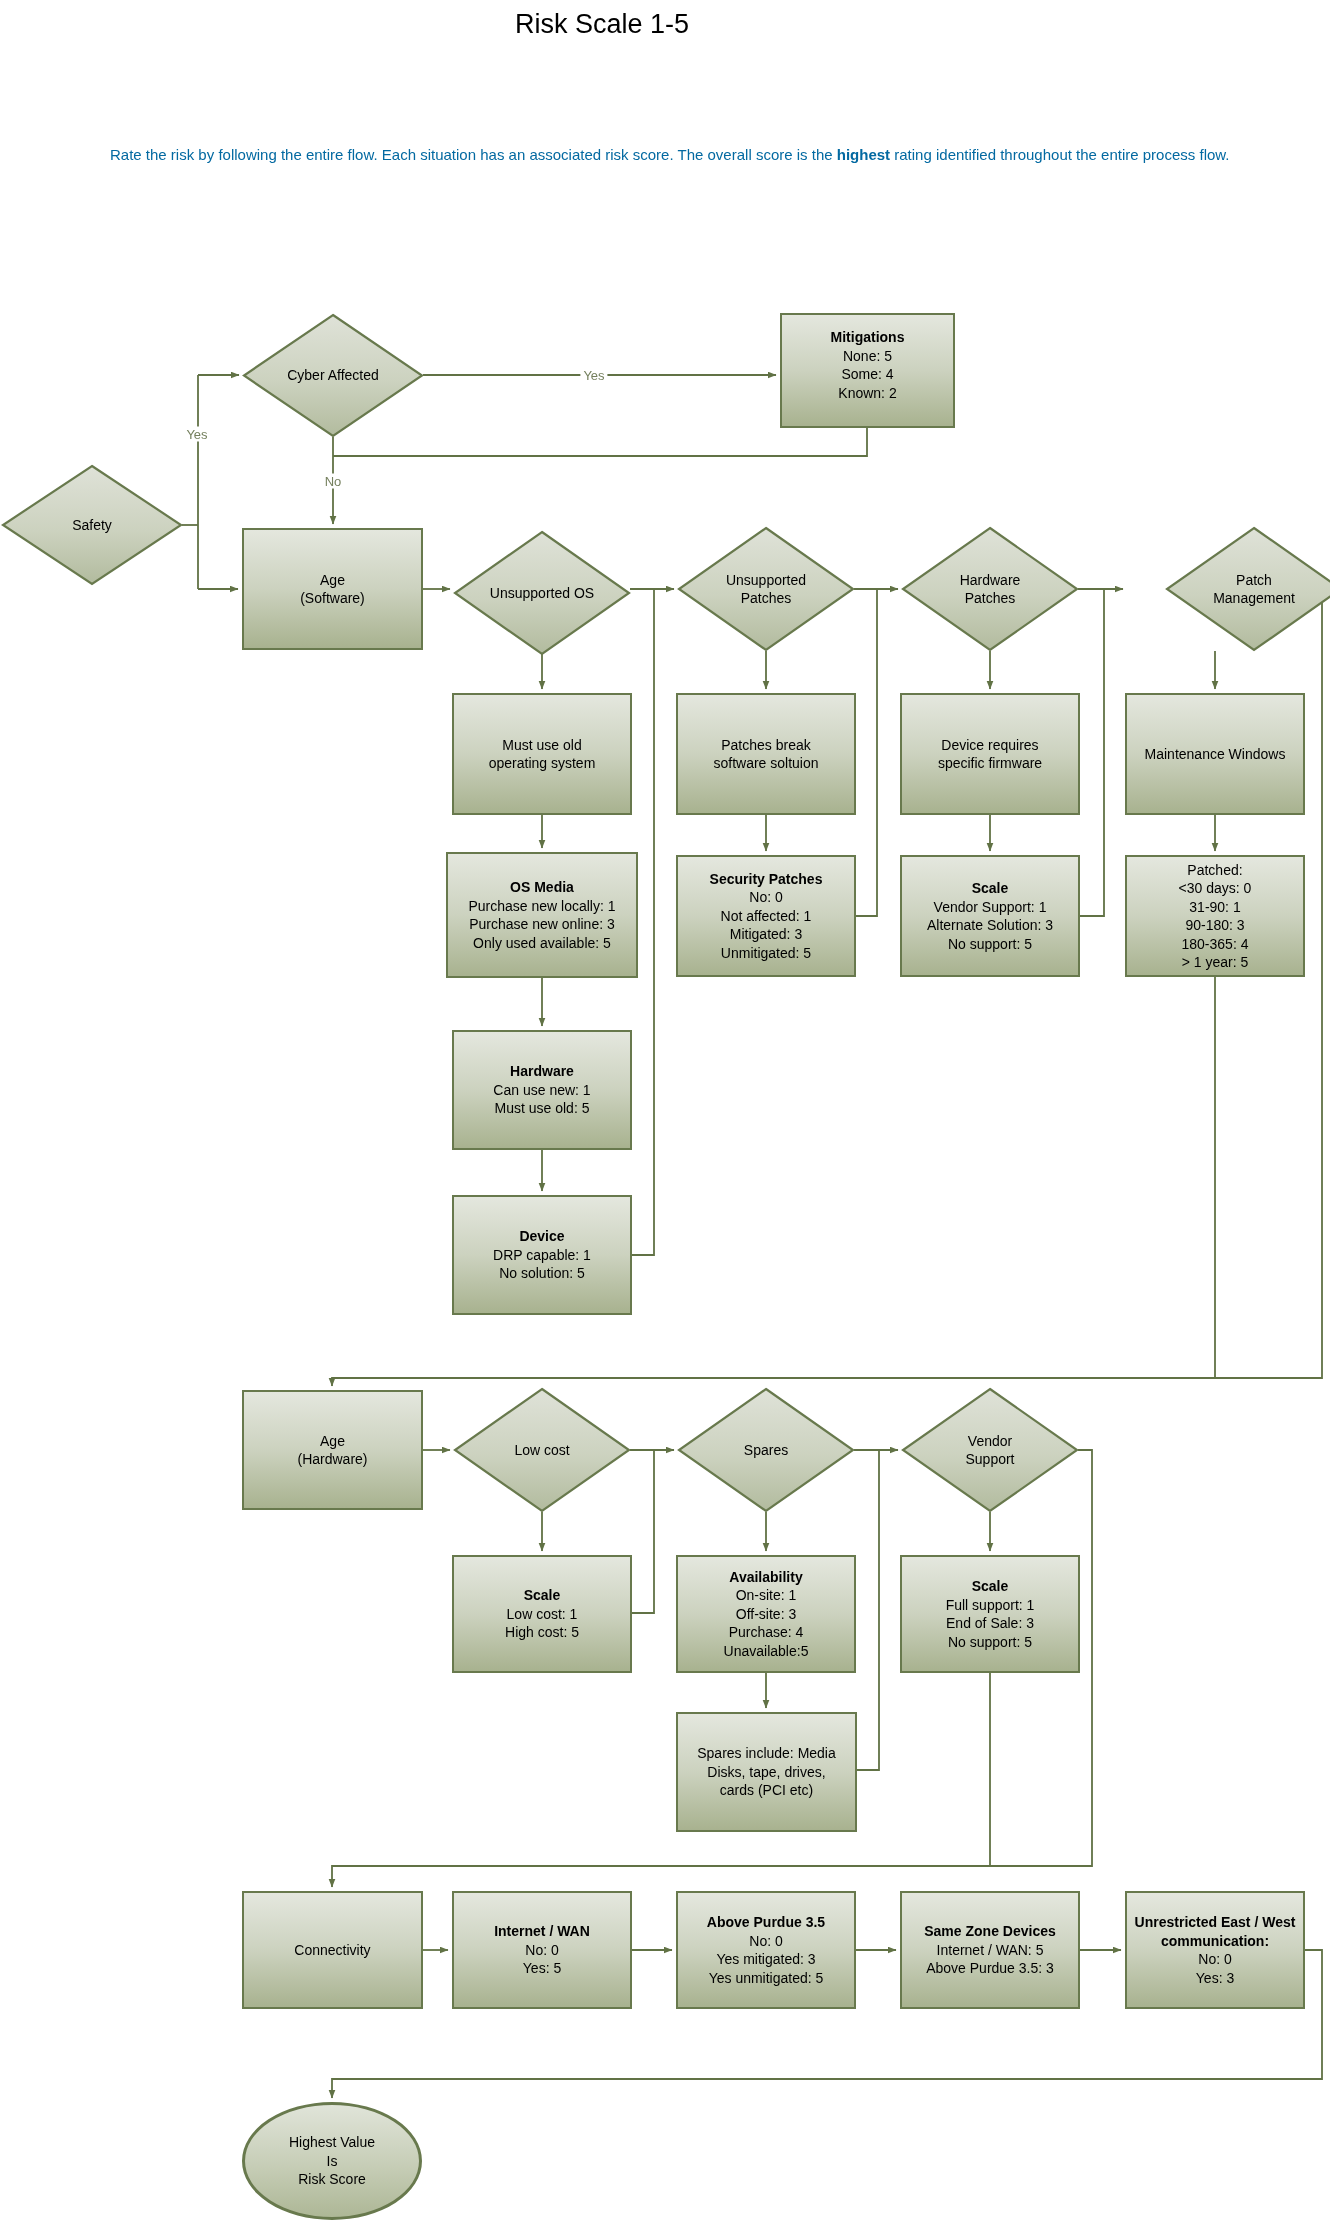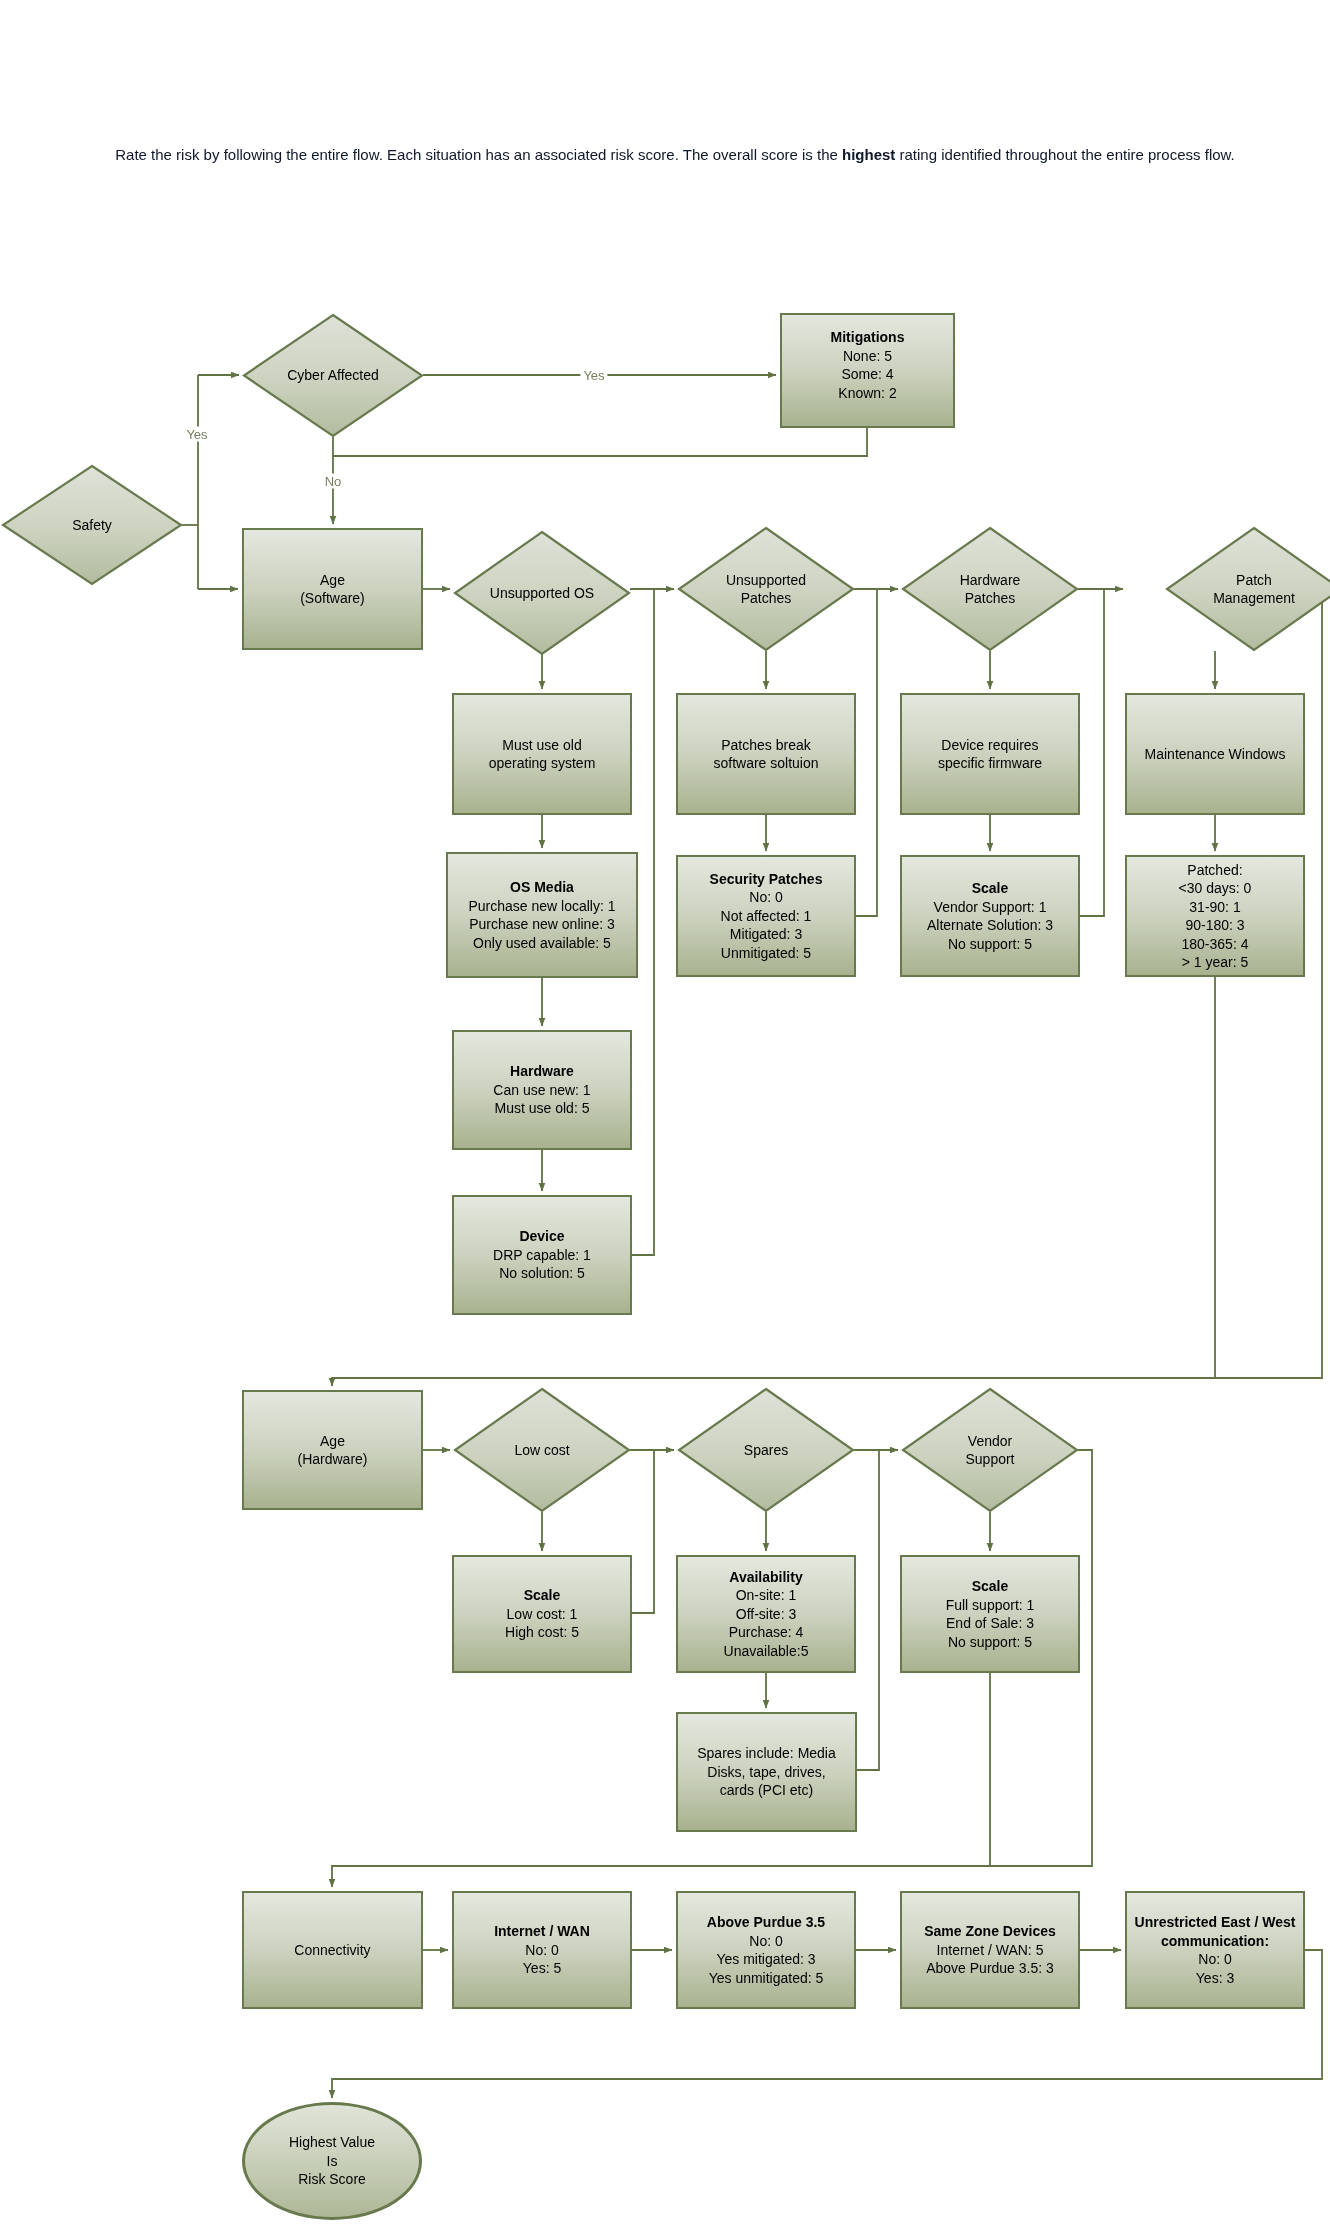--- a/index.html
+++ b/index.html
@@ -5,22 +5,22 @@
   html,body { margin:0; padding:0; background:#ffffff; }
   .page {
     position:relative; width:1330px; height:2224px;
     font-family:"Liberation Sans", sans-serif; background:#ffffff; overflow:hidden;
   }
   .page-title {
     position:absolute; left:0; top:9px; width:1204px; text-align:center;
     font-size:27px; color:#000;
   }
   .intro {
-    position:absolute; left:110px; top:143px; width:1130px; text-align:center;
-    font-size:15px; line-height:23px; color:#0f172a;
+    position:absolute; left:110px; top:143px; width:1130px; 
+    font-size:15px; line-height:23px; color:#0369a1;
   }
   svg.connectors { position:absolute; left:0; top:0; }
   .node { position:absolute; box-sizing:border-box; }
   .node.rect {
     border:2px solid #68794d;
     background:linear-gradient(180deg,#e4e7de 0%,#ccd2bf 50%,#a8b28f 100%);
   }
   .node.ellipse {
     border:3px solid #68794d; border-radius:50%;
     background:linear-gradient(180deg,#e0e4d9 0%,#c6cdb6 55%,#adb796 100%);
@@ -39,20 +39,21 @@
     position:absolute; transform:translate(-50%,-50%);
     font-size:13px; color:#75805e; background:#ffffff; padding:0 3px; line-height:15px;
     white-space:nowrap;
   }
 </style>
 </head>
 <body>
 
 <div class="page">
 
+  <div class="page-title">Risk Scale 1-5</div>
 
   <div class="intro"><span>Rate the risk by following the entire flow. Each situation has an associated risk score.  The overall score is the </span><b>highest</b><span> rating identified throughout the entire process flow.</span></div>
 
   <svg width="0" height="0" style="position:absolute" aria-hidden="true">
     <defs>
       <linearGradient id="diaGrad" x1="0" y1="0" x2="0" y2="1">
         <stop offset="0" stop-color="#dfe2d8"></stop>
         <stop offset="0.55" stop-color="#ccd2bf"></stop>
         <stop offset="1" stop-color="#b2bb9e"></stop>
       </linearGradient>

